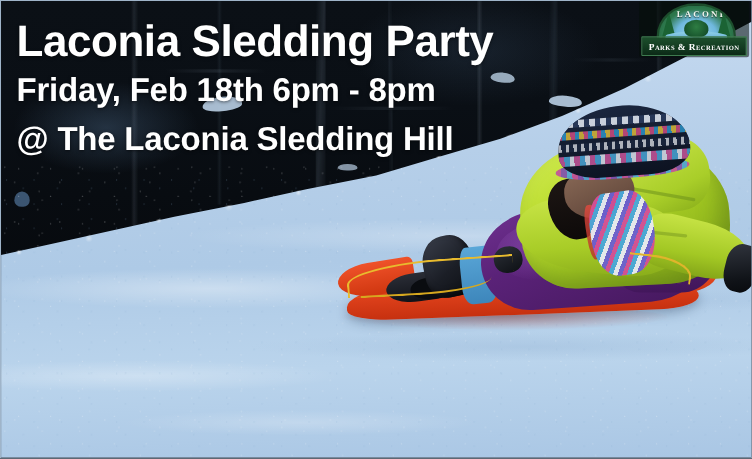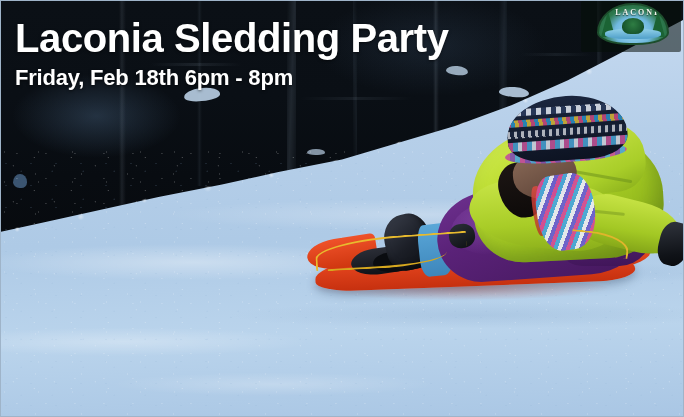--- a/index.html
+++ b/index.html
@@ -354,21 +354,21 @@
     font-size: 40px;
     line-height: 1.06;
     font-weight: 700;
     color: #ffffff;
     letter-spacing: -0.4px;
     text-shadow: 0 1px 3px rgba(0,0,0,.55);
     white-space: nowrap;
   }
   .subline {
     margin: 7px 0 0 0;
-    font-size: 22px;
+    font-size: 30px;
     line-height: 1.12;
     font-weight: 700;
     color: #ffffff;
     letter-spacing: -0.2px;
     text-shadow: 0 1px 3px rgba(0,0,0,.55);
     white-space: nowrap;
   }
   .subline.second { margin-top: 10px; }
 
   .footer-text {
@@ -531,27 +531,31 @@
 
       <div class="sl sled-rope"></div>
       <div class="sl sled-rope2"></div>
       <div class="sl rope-tail"></div>
     </div>
   </div>
 
   <div class="text-block">
     <h1 class="headline">Laconia Sledding Party</h1>
     <p class="subline">Friday, Feb 18th 6pm - 8pm</p>
+    <p class="subline second">@ The Laconia Sledding Hill</p>
   </div>
 
 
   <div class="logo">
     <div class="logo-bg"></div>
     <div class="logo-disc">
       <div class="logo-pine left"></div>
       <div class="logo-pine right"></div>
       <div class="logo-water"></div>
       <div class="logo-tree-center"></div>
       <div class="logo-arc-text">LACONIA</div>
     </div>
+    <div class="logo-banner">
+      <span class="logo-banner-text">Parks &amp; Recreation</span>
+    </div>
   </div>
 
 </div>
 
 </body></html>

